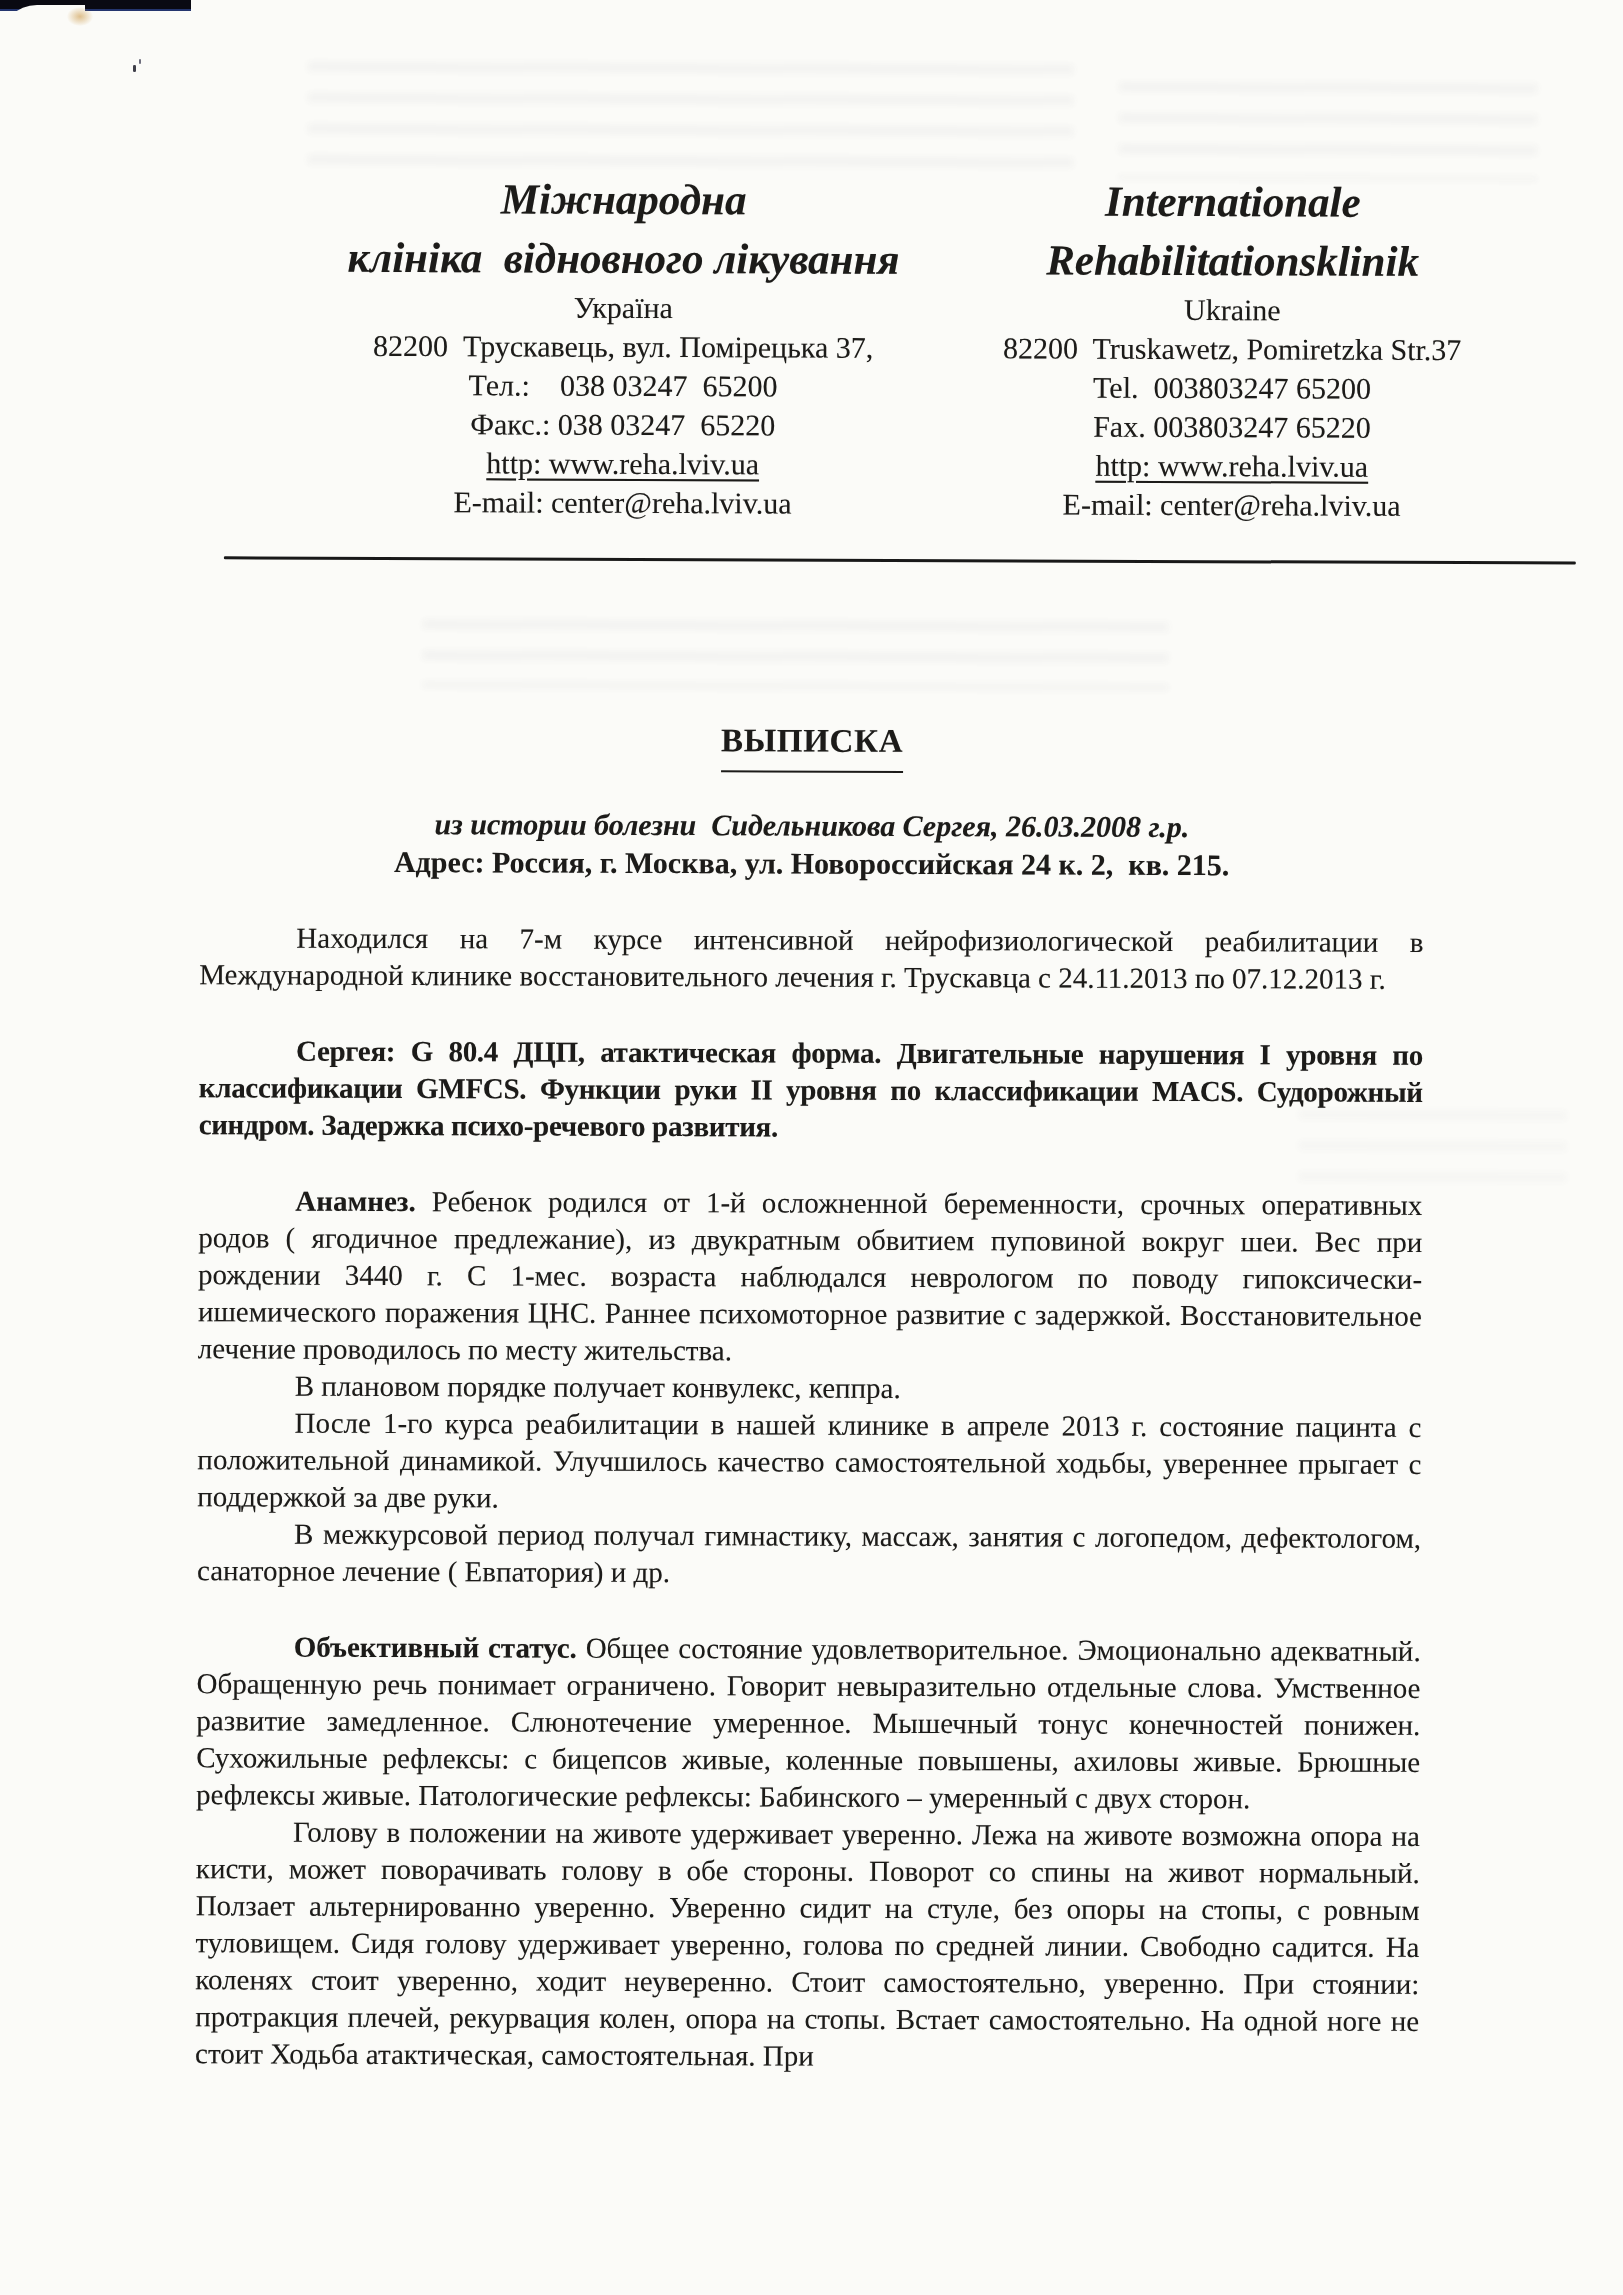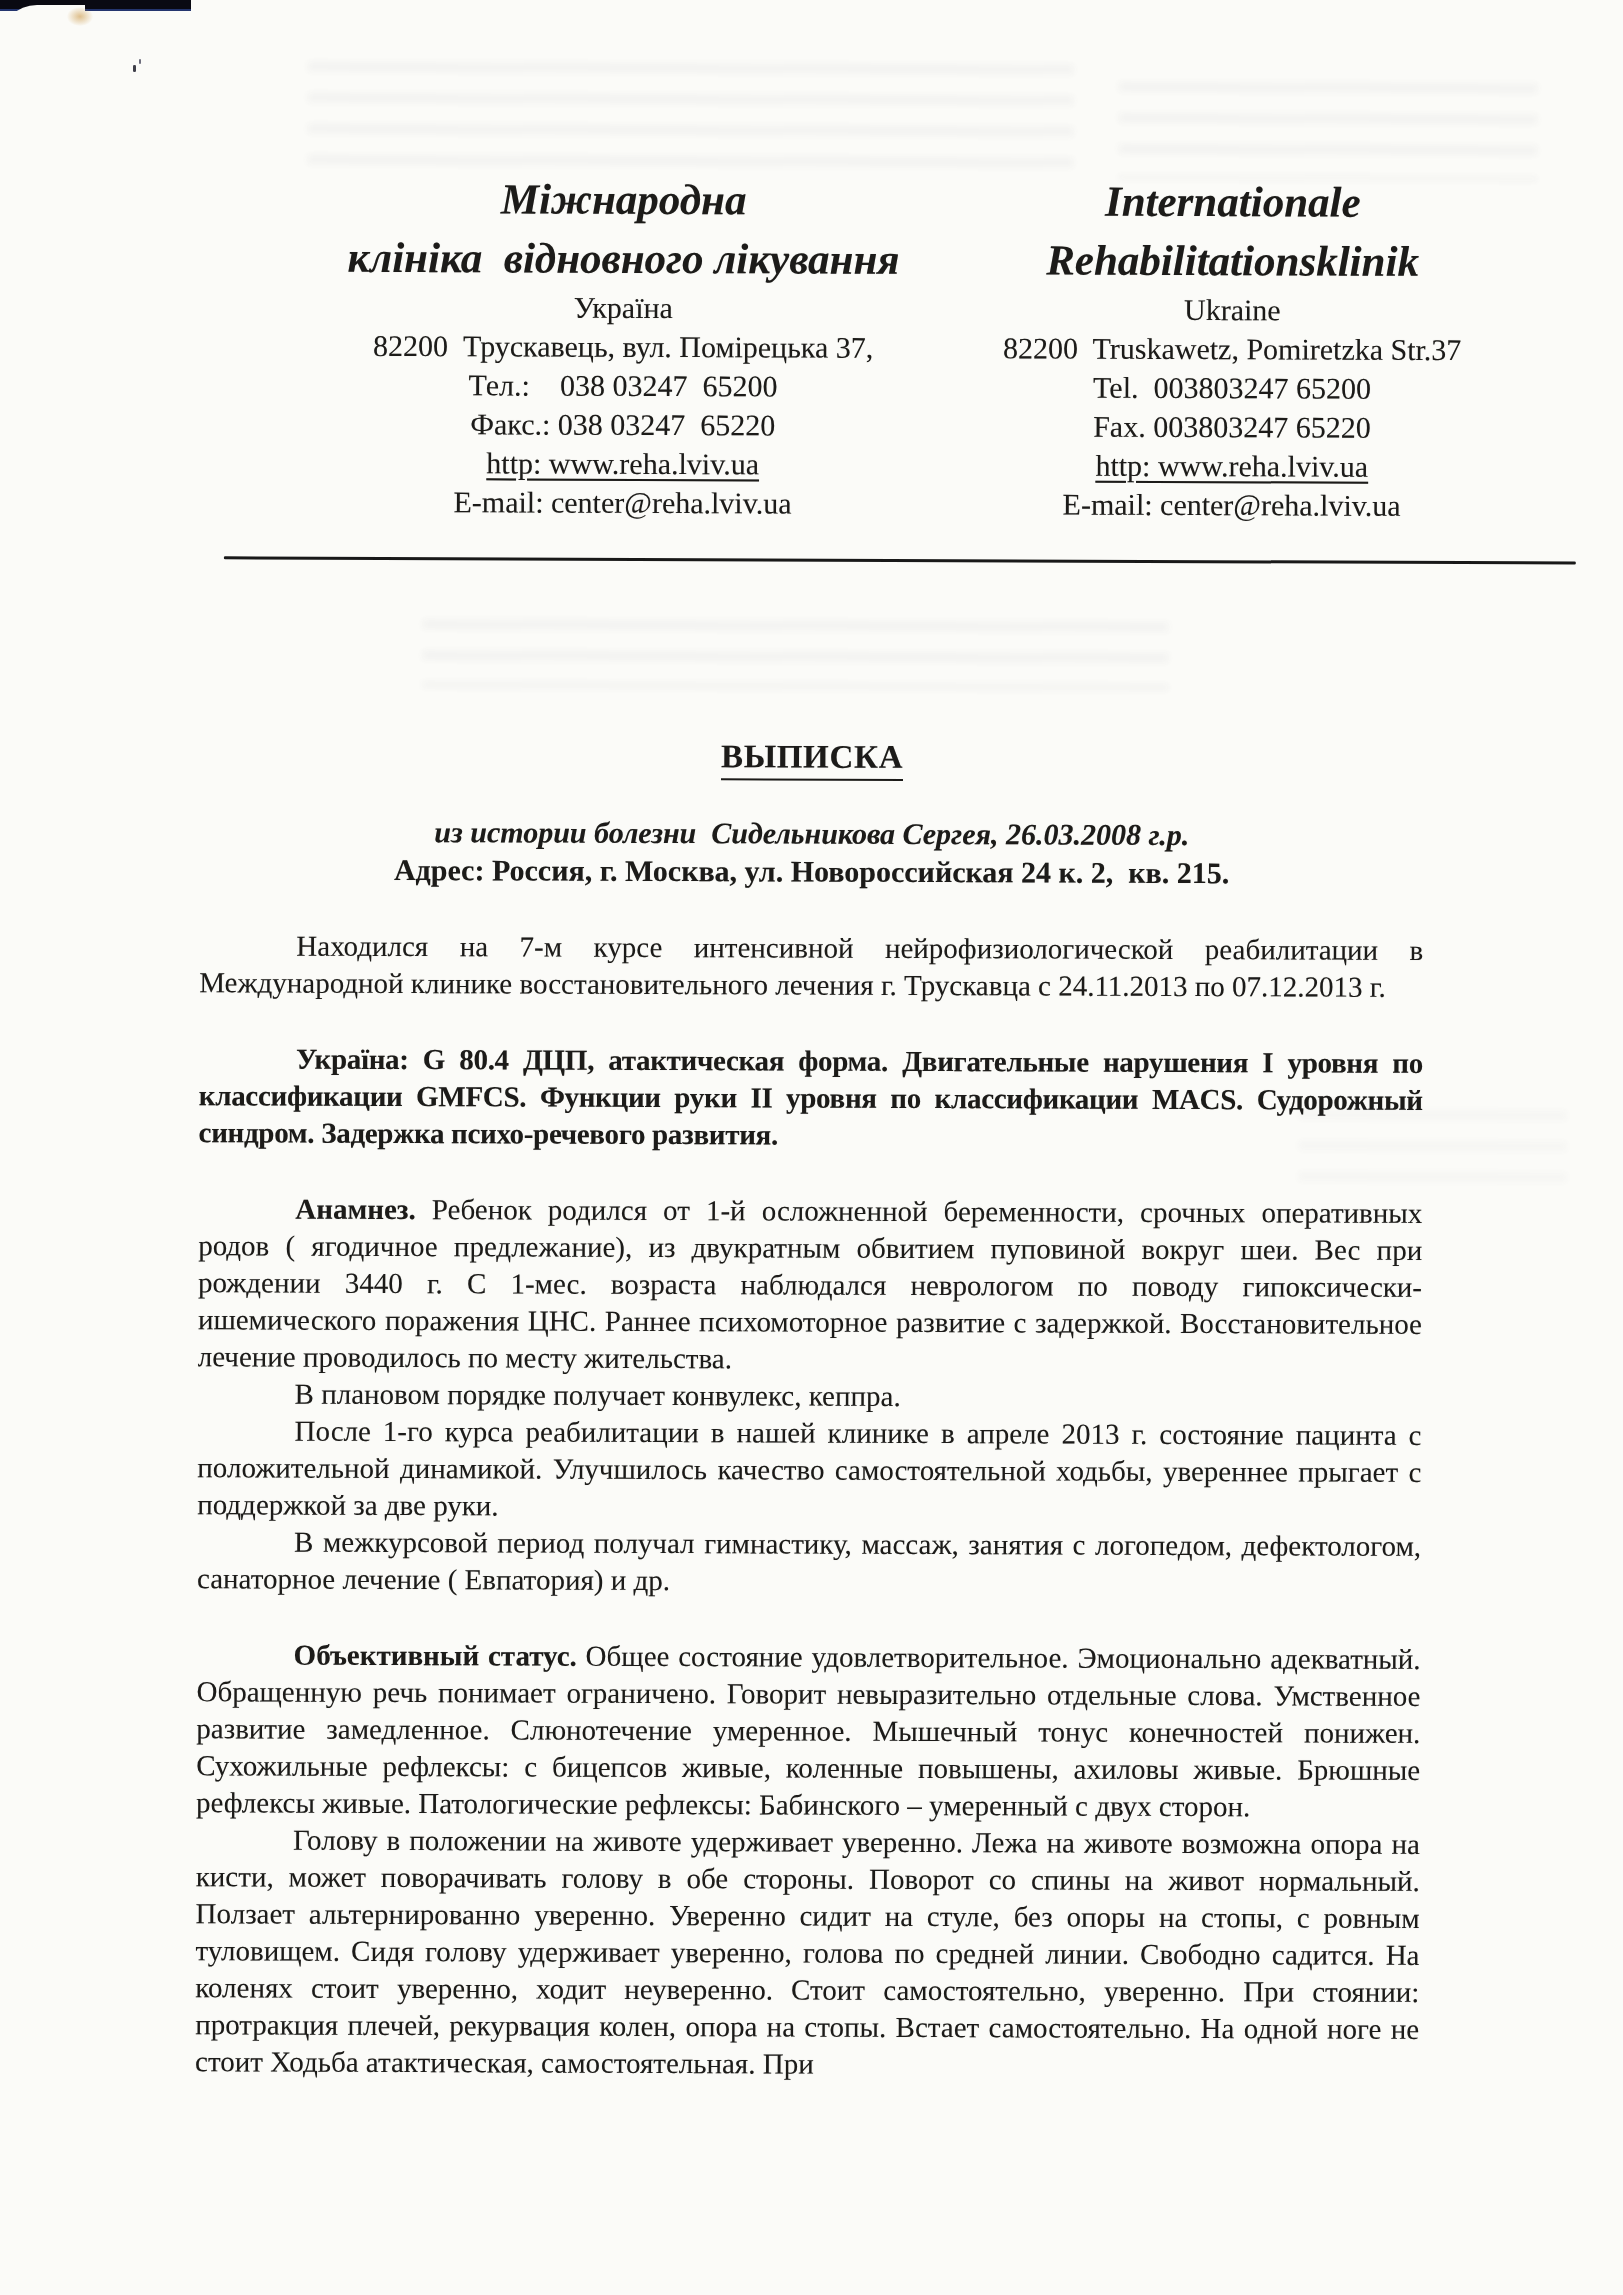--- a/index.html
+++ b/index.html
@@ -61,21 +61,21 @@
   }
 
   .title-wrap { margin-left: 203px; width: 1224px; text-align: center; }
   .doc-title {
     margin-top: 160px;
     font-size: 33px; line-height: 39px; font-weight: bold;
     letter-spacing: 0.7px;
   }
   .doc-title span {
     display: inline-block;
-    border-bottom: 2.6px solid #1c1b19; padding-bottom: 2px; margin-top: 16px;
+    border-bottom: 2.6px solid #1c1b19; padding-bottom: 10px;
   }
   .doc-subtitle {
     font-size: 30px; line-height: 38px; font-weight: bold;
     white-space: pre-wrap;
   }
   .doc-subtitle.first { margin-top: 34px; font-style: italic; }
 
   .doc-body {
     margin: 39px 196px 0 203px;
     font-size: 29px; line-height: 37px;
@@ -127,21 +127,21 @@
   <div class="rule"></div>
 
   <div class="title-wrap">
     <div class="doc-title"><span>ВЫПИСКА</span></div>
     <div class="doc-subtitle first">из истории болезни  Сидельникова Сергея, 26.03.2008 г.р.</div>
     <div class="doc-subtitle">Адрес: Россия, г. Москва, ул. Новороссийская 24 к. 2,  кв. 215.</div>
   </div>
 
   <div class="doc-body">
       <p class="para"><span>Находился на 7-м курсе интенсивной нейрофизиологической реабилитации в Международной клинике восстановительного лечения г. Трускавца с 24.11.2013 по 07.12.2013 г.</span></p>
-      <p class="para bold gap"><span class="lead">Україна:</span><span> G 80.4 ДЦП, атактическая форма. Двигательные нарушения I уровня по классификации GMFCS. Функции руки II уровня по классификации MACS. Судорожный синдром. Задержка психо-речевого развития.</span></p>
+      <p class="para bold gap"><span class="lead">Сергея:</span><span> G 80.4 ДЦП, атактическая форма. Двигательные нарушения I уровня по классификации GMFCS. Функции руки II уровня по классификации MACS. Судорожный синдром. Задержка психо-речевого развития.</span></p>
       <p class="para gap"><span class="lead">Анамнез.</span><span> Ребенок родился от 1-й осложненной беременности, срочных оперативных родов ( ягодичное предлежание), из двукратным обвитием пуповиной вокруг шеи. Вес при рождении 3440 г. С 1-мес. возраста наблюдался неврологом по поводу гипоксически-ишемического поражения ЦНС. Раннее психомоторное развитие с задержкой. Восстановительное лечение проводилось по месту жительства.</span></p>
       <p class="para"><span>В плановом порядке получает конвулекс, кеппра.</span></p>
       <p class="para"><span>После 1-го курса реабилитации в нашей клинике в апреле 2013 г. состояние пацинта с положительной динамикой. Улучшилось качество самостоятельной ходьбы, увереннее прыгает с поддержкой за две руки.</span></p>
       <p class="para"><span>В межкурсовой период получал гимнастику, массаж, занятия с логопедом, дефектологом, санаторное лечение ( Евпатория) и др.</span></p>
       <p class="para gap"><span class="lead">Объективный статус.</span><span> Общее состояние удовлетворительное. Эмоционально адекватный. Обращенную речь понимает ограничено. Говорит невыразительно отдельные слова. Умственное развитие замедленное. Слюнотечение умеренное. Мышечный тонус конечностей понижен. Сухожильные рефлексы: с бицепсов живые, коленные повышены, ахиловы живые. Брюшные рефлексы живые. Патологические рефлексы: Бабинского – умеренный с двух сторон.</span></p>
       <p class="para"><span>Голову в положении на животе удерживает уверенно. Лежа на животе возможна опора на кисти, может поворачивать голову в обе стороны. Поворот со спины на живот нормальный. Ползает альтернированно уверенно. Уверенно сидит на стуле, без опоры на стопы, с ровным туловищем. Сидя голову удерживает уверенно, голова по средней линии. Свободно садится. На коленях стоит уверенно, ходит неуверенно. Стоит самостоятельно, уверенно. При стоянии: протракция плечей, рекурвация колен, опора на стопы. Встает самостоятельно. На одной ноге не стоит Ходьба атактическая, самостоятельная. При</span></p>
     </div>
 </div>
 
 

